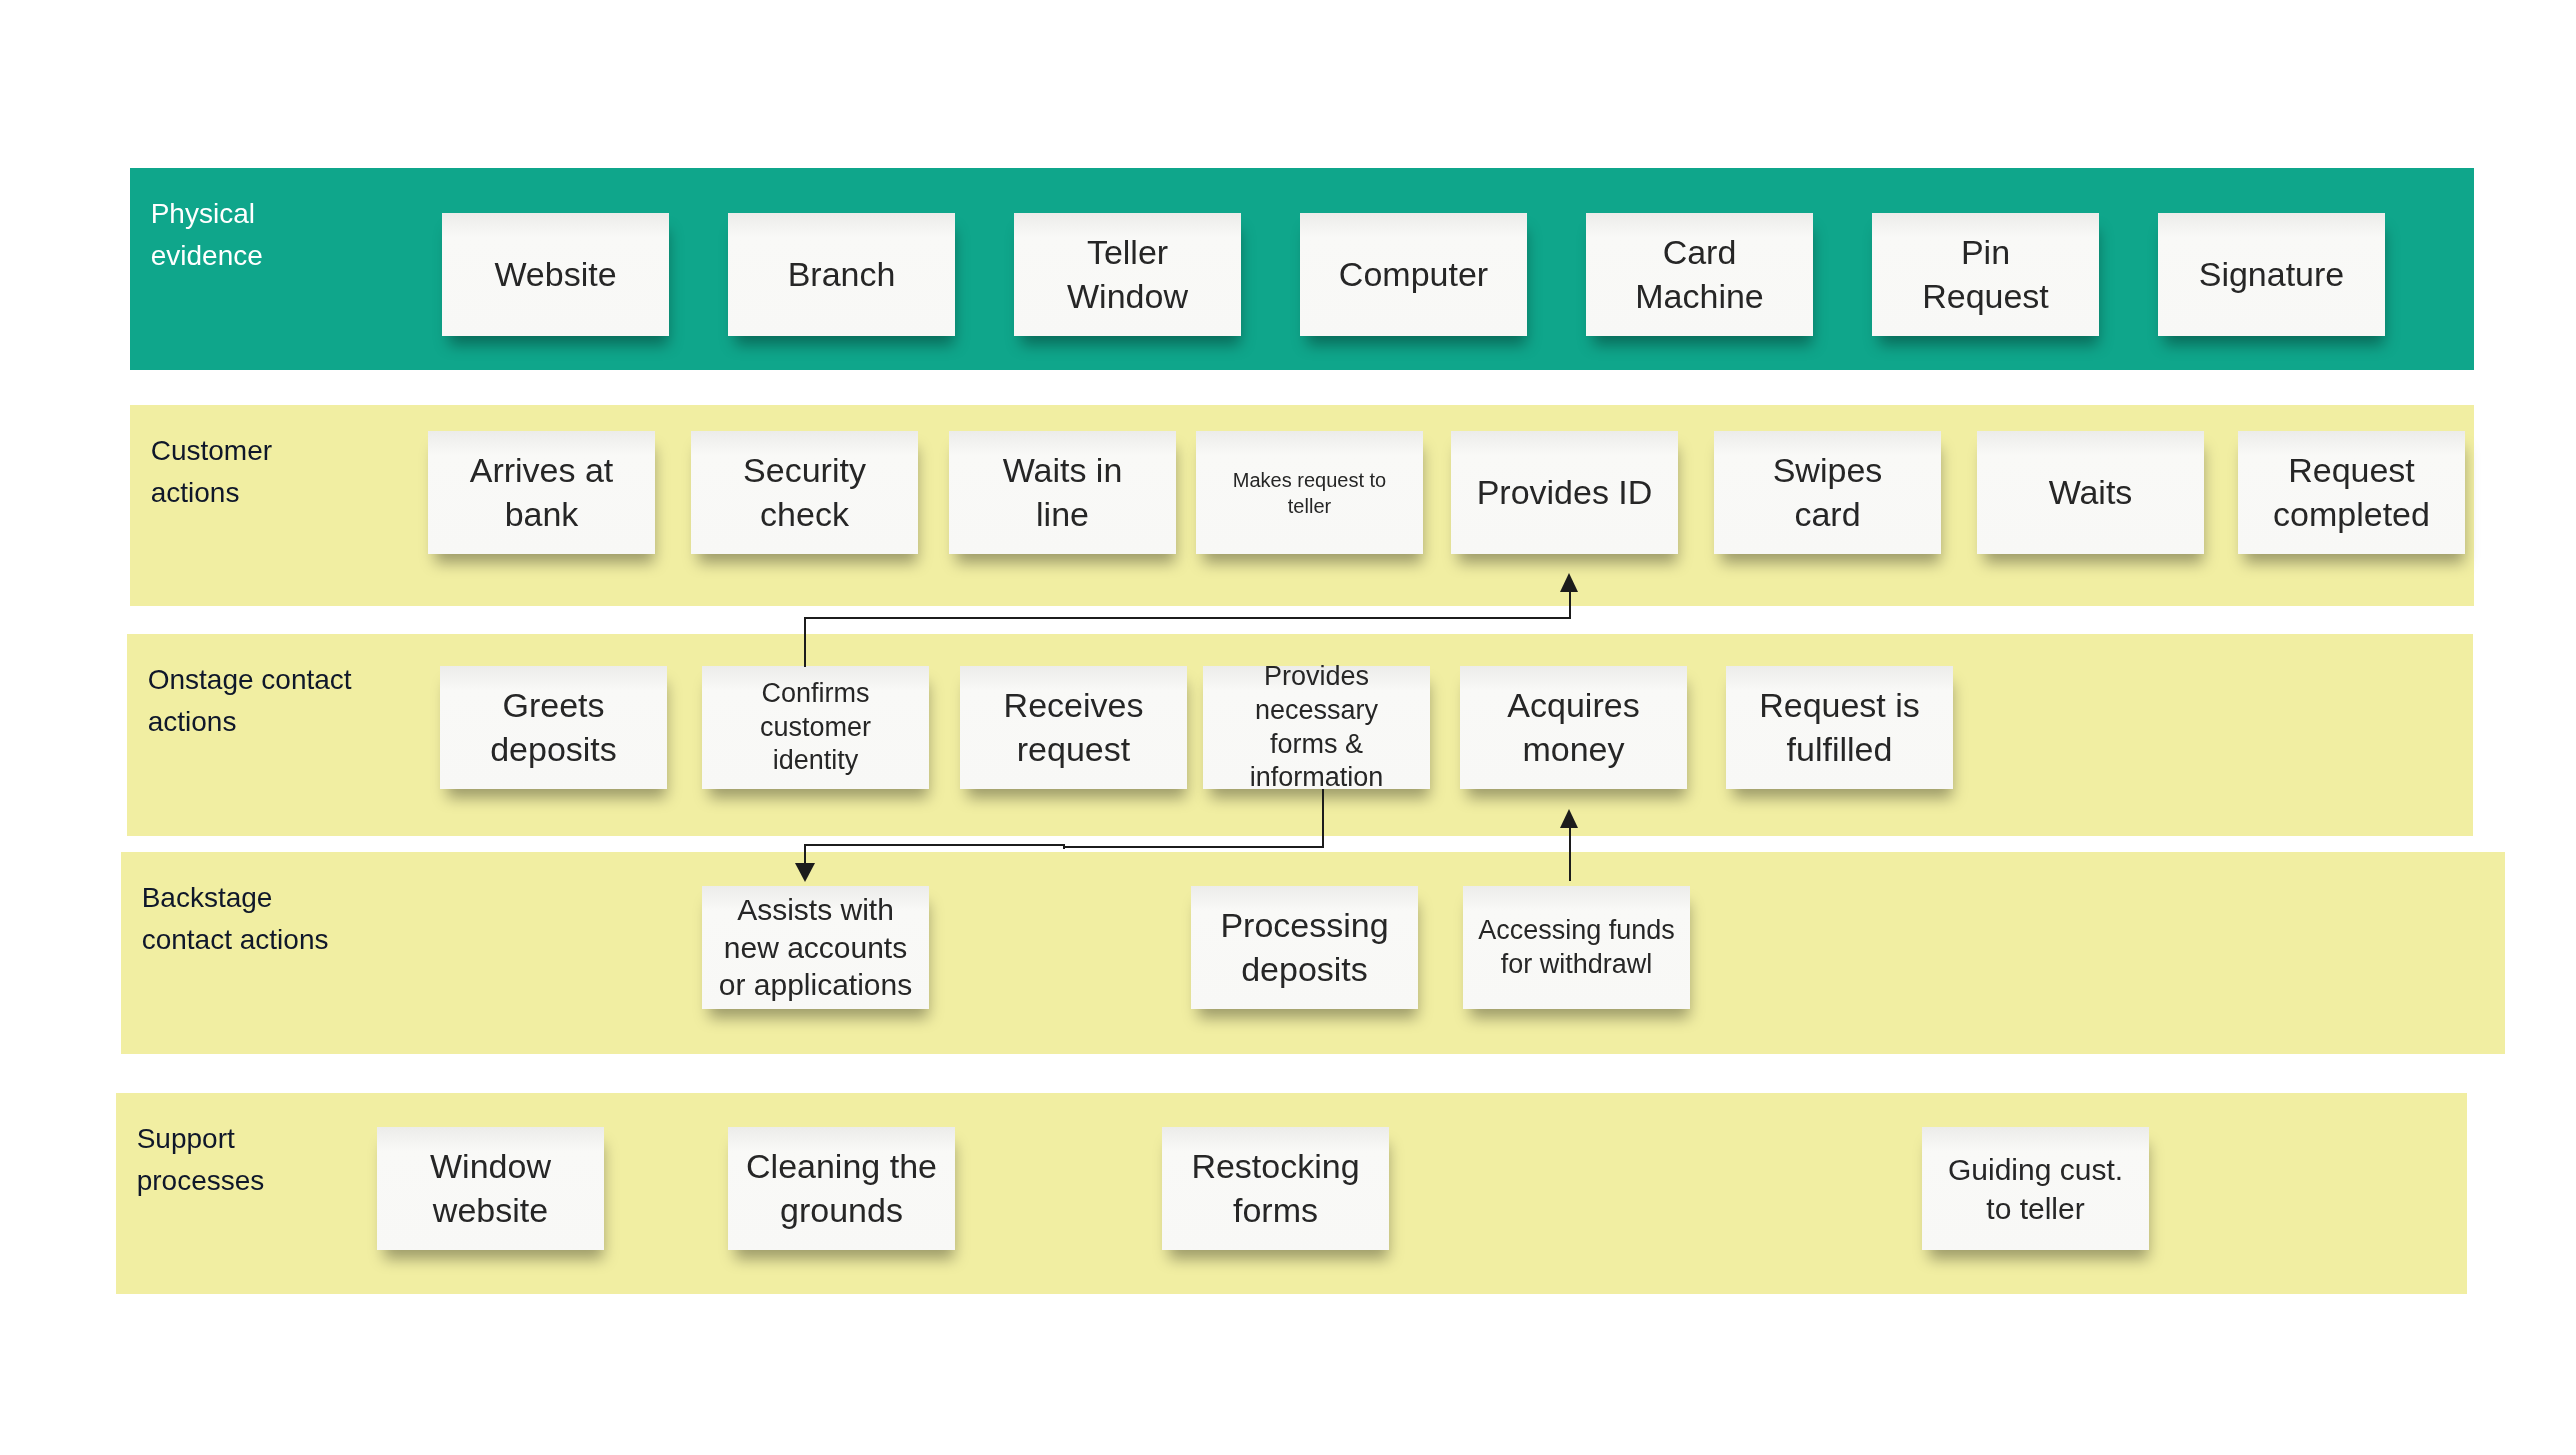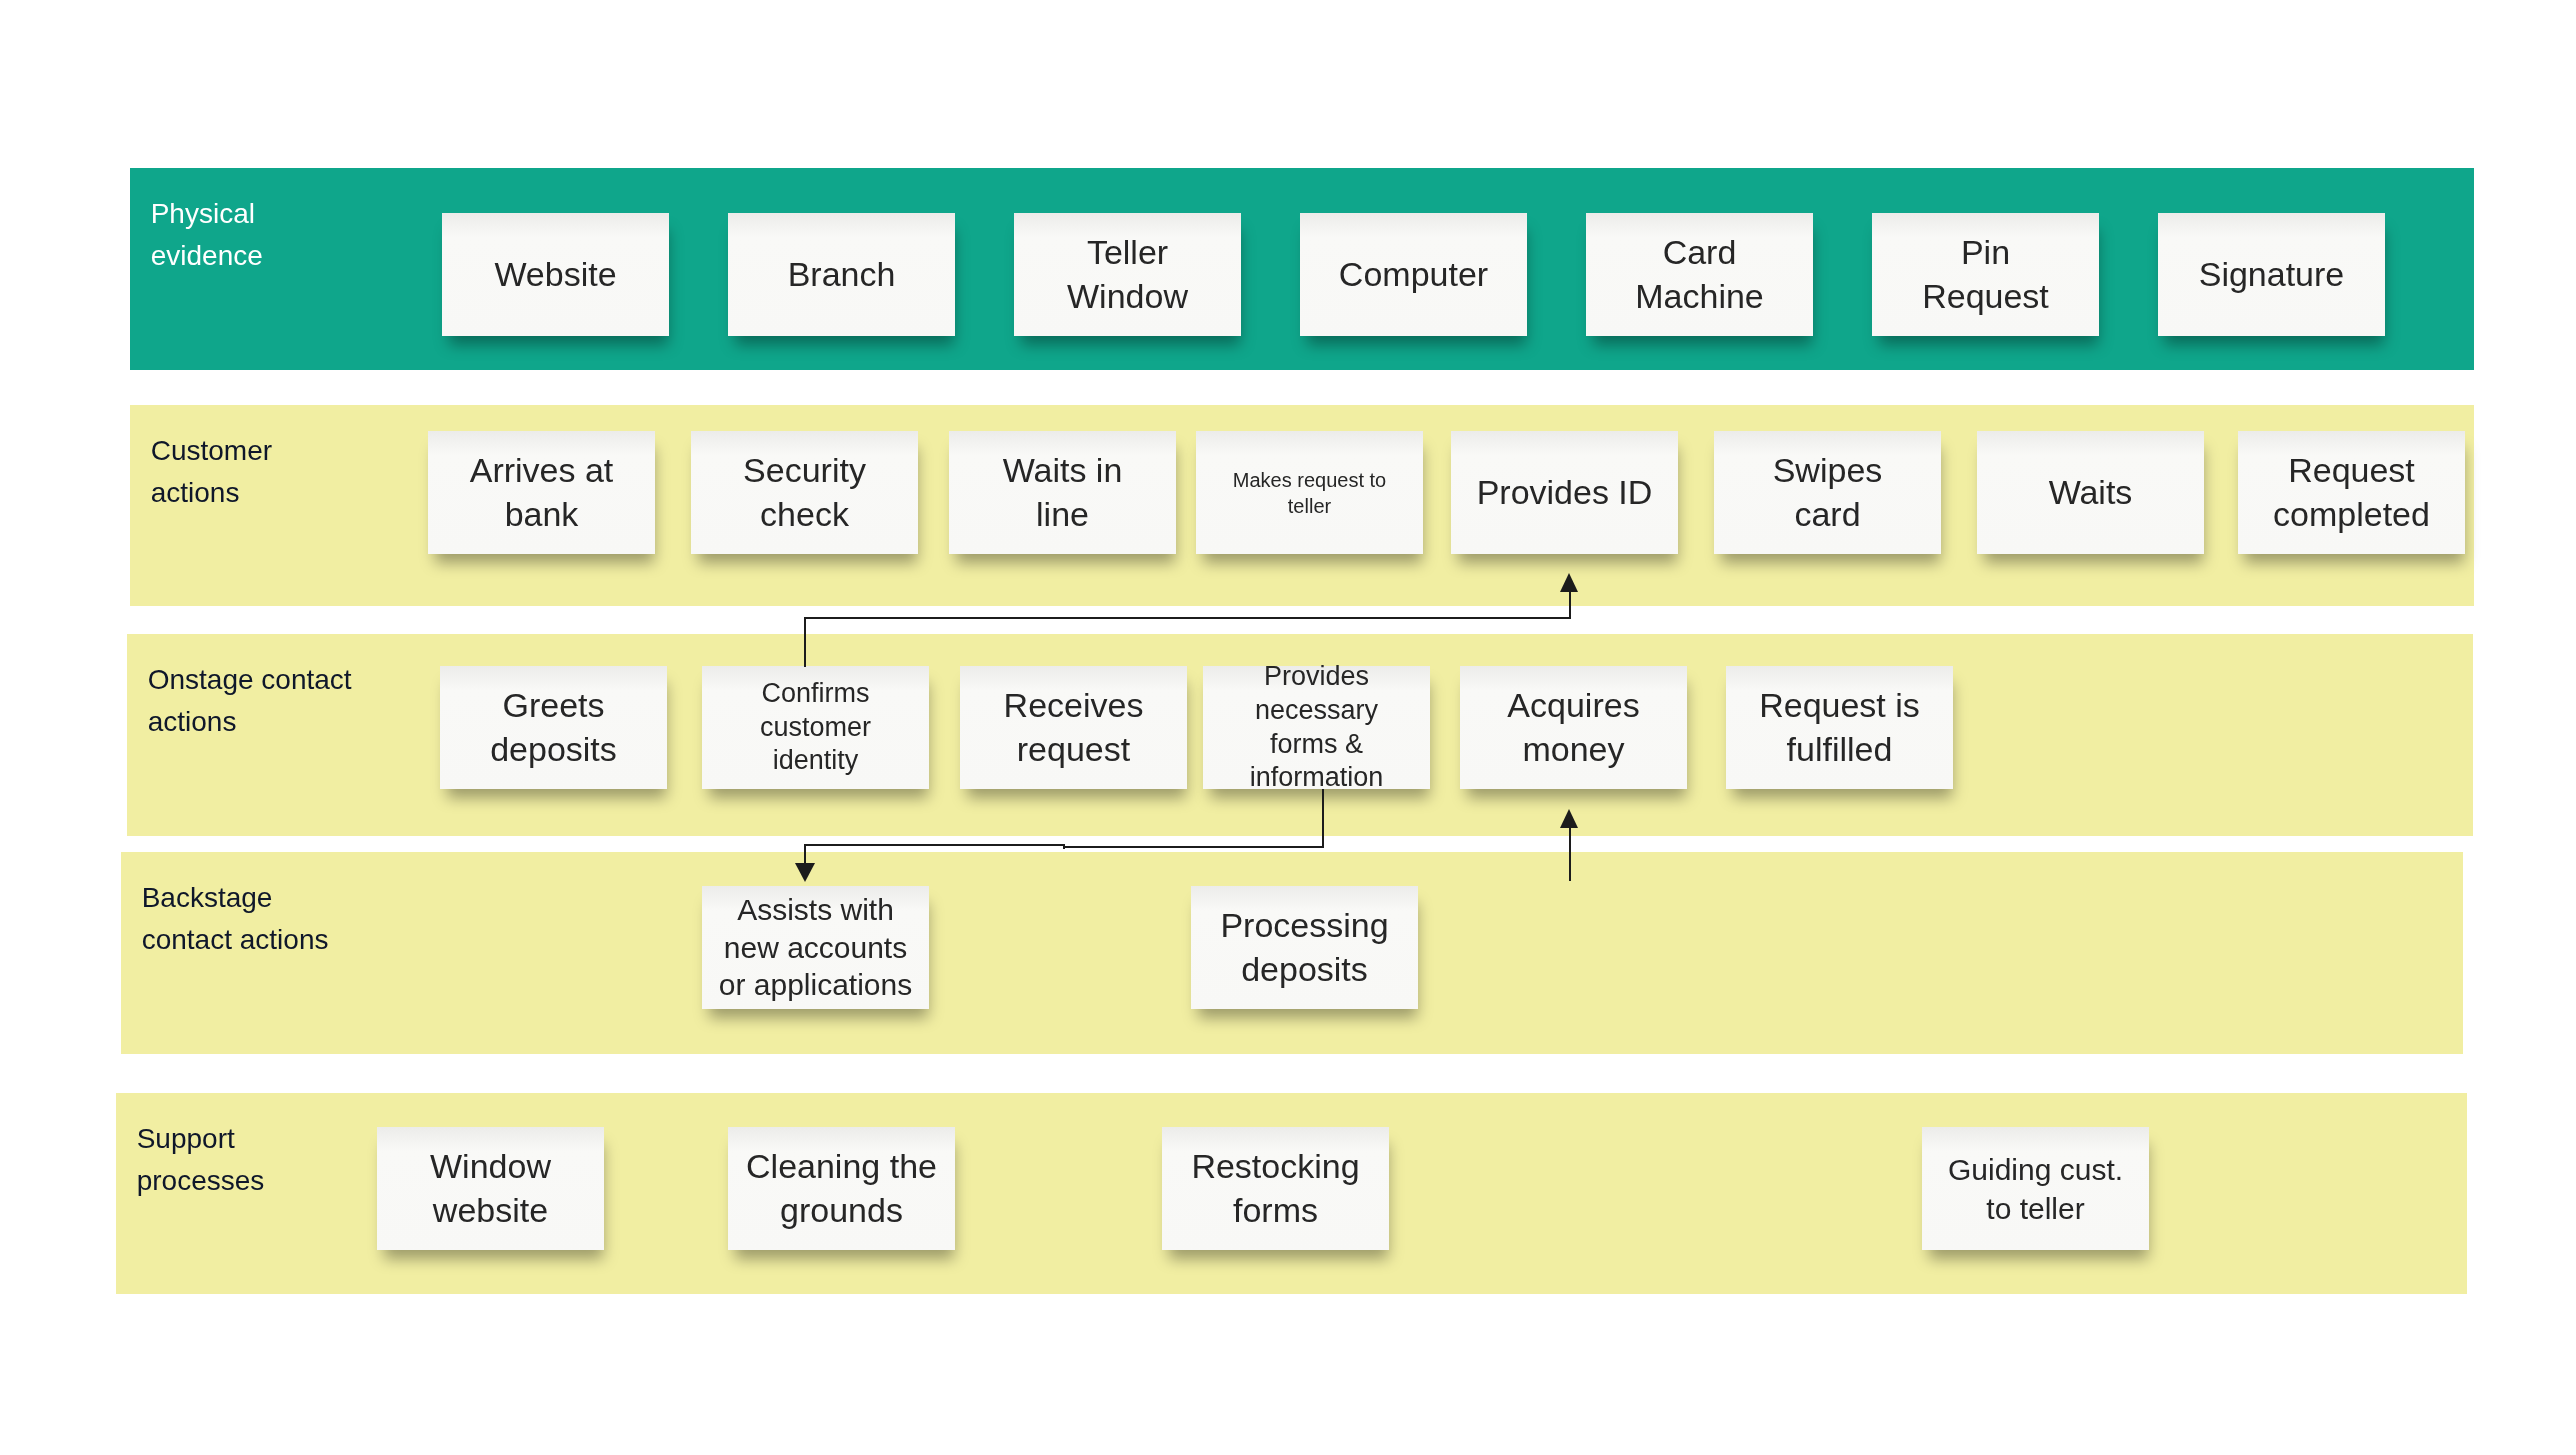--- a/index.html
+++ b/index.html
@@ -6,21 +6,21 @@
   body{width:2576px;height:1456px;position:relative;overflow:hidden;
        font-family:"Liberation Sans", sans-serif;}
   #board{position:absolute;inset:0;}
 
   .lane{position:absolute;}
   .lane-green{background:#0FA68B;}
   .lane-yellow{background:#F1EEA2;}
   .lane1{left:130px;top:168px;width:2344px;height:202px;}
   .lane2{left:130px;top:405px;width:2344px;height:201px;}
   .lane3{left:127px;top:634px;width:2346px;height:202px;}
-  .lane4{left:121px;top:852px;width:2342px;height:202px;}
+  .lane4{left:121px;top:852px;width:2342px;height:202px;padding-left:42px;}
   .lane5{left:116px;top:1093px;width:2351px;height:201px;}
 
   .lane-label{position:absolute;left:20.7px;top:24.5px;width:207px;
               font-size:28px;line-height:1.5;color:#0f172a;letter-spacing:0px;}
   .lane-green .lane-label{color:#FFFFFF;}
 
   .card{position:absolute;width:227px;height:123px;
         background:linear-gradient(180deg,#ECECEA 0%,#F9F9F7 20%,#F8F8F6 100%);
         box-shadow:2.6px 13px 14px -3.9px rgba(0,0,0,0.35);
         display:flex;align-items:center;justify-content:center;
@@ -132,20 +132,23 @@
   <div class="card fs52 w300" style="left:1726px;top:666px">
       <span>Request is fulfilled</span>
     </div>
 
   <div class="card fs40 w310" style="left:702px;top:886px">
       <span>Assists with new accounts or applications</span>
     </div>
   <div class="card fs52 w300" style="left:1191px;top:886px">
       <span>Processing deposits</span>
     </div>
+  <div class="card fs42 w310" style="left:1463px;top:886px">
+      <span>Accessing funds for withdrawl</span>
+    </div>
 
   <div class="card fs52 w300" style="left:377px;top:1127px">
       <span>Window website</span>
     </div>
   <div class="card fs52 w300" style="left:728px;top:1127px">
       <span>Cleaning the grounds</span>
     </div>
   <div class="card fs52 w300" style="left:1162px;top:1127px">
       <span>Restocking forms</span>
     </div>

